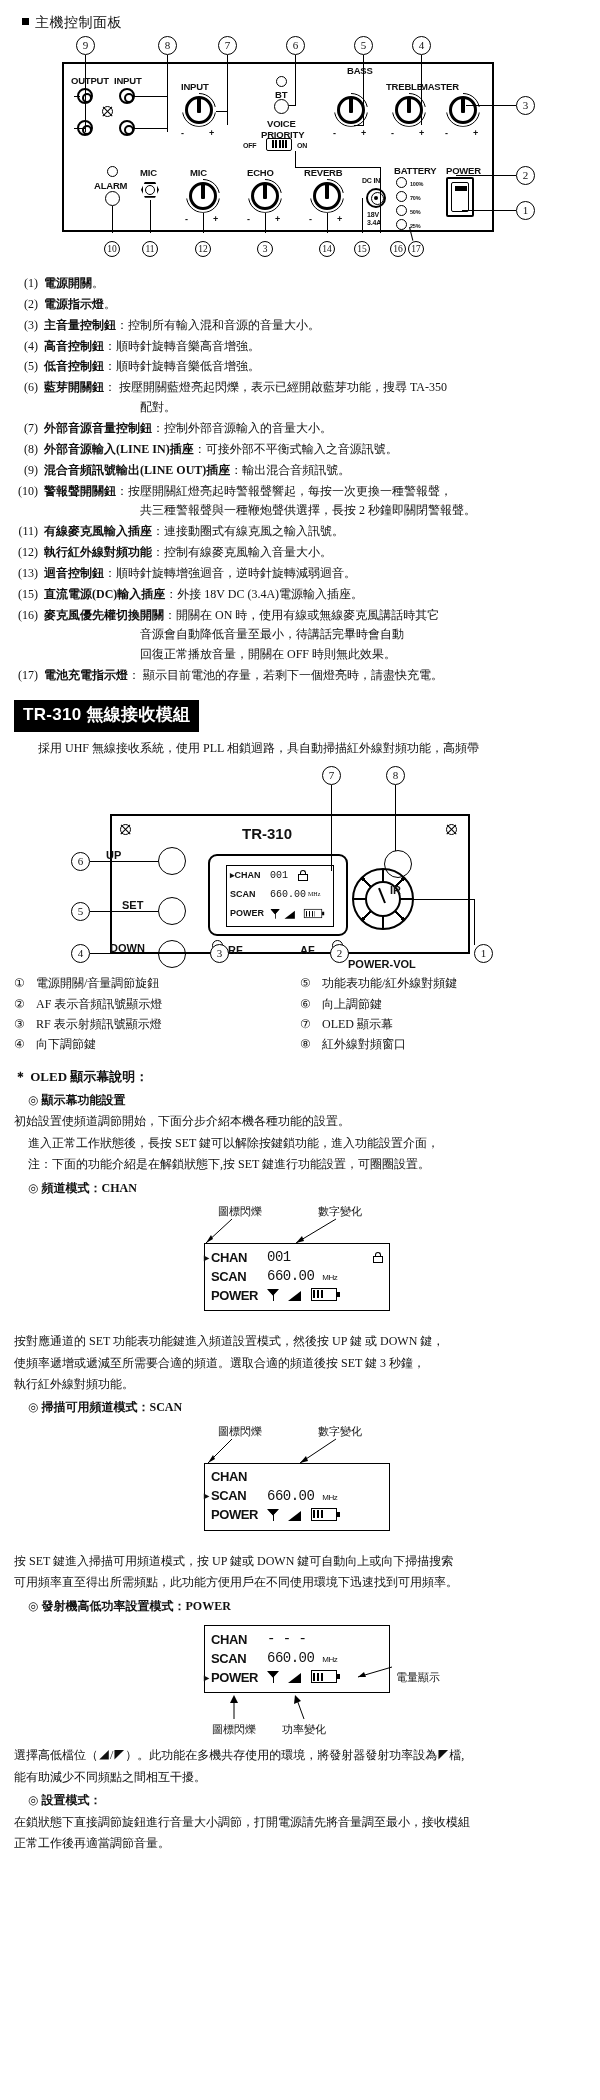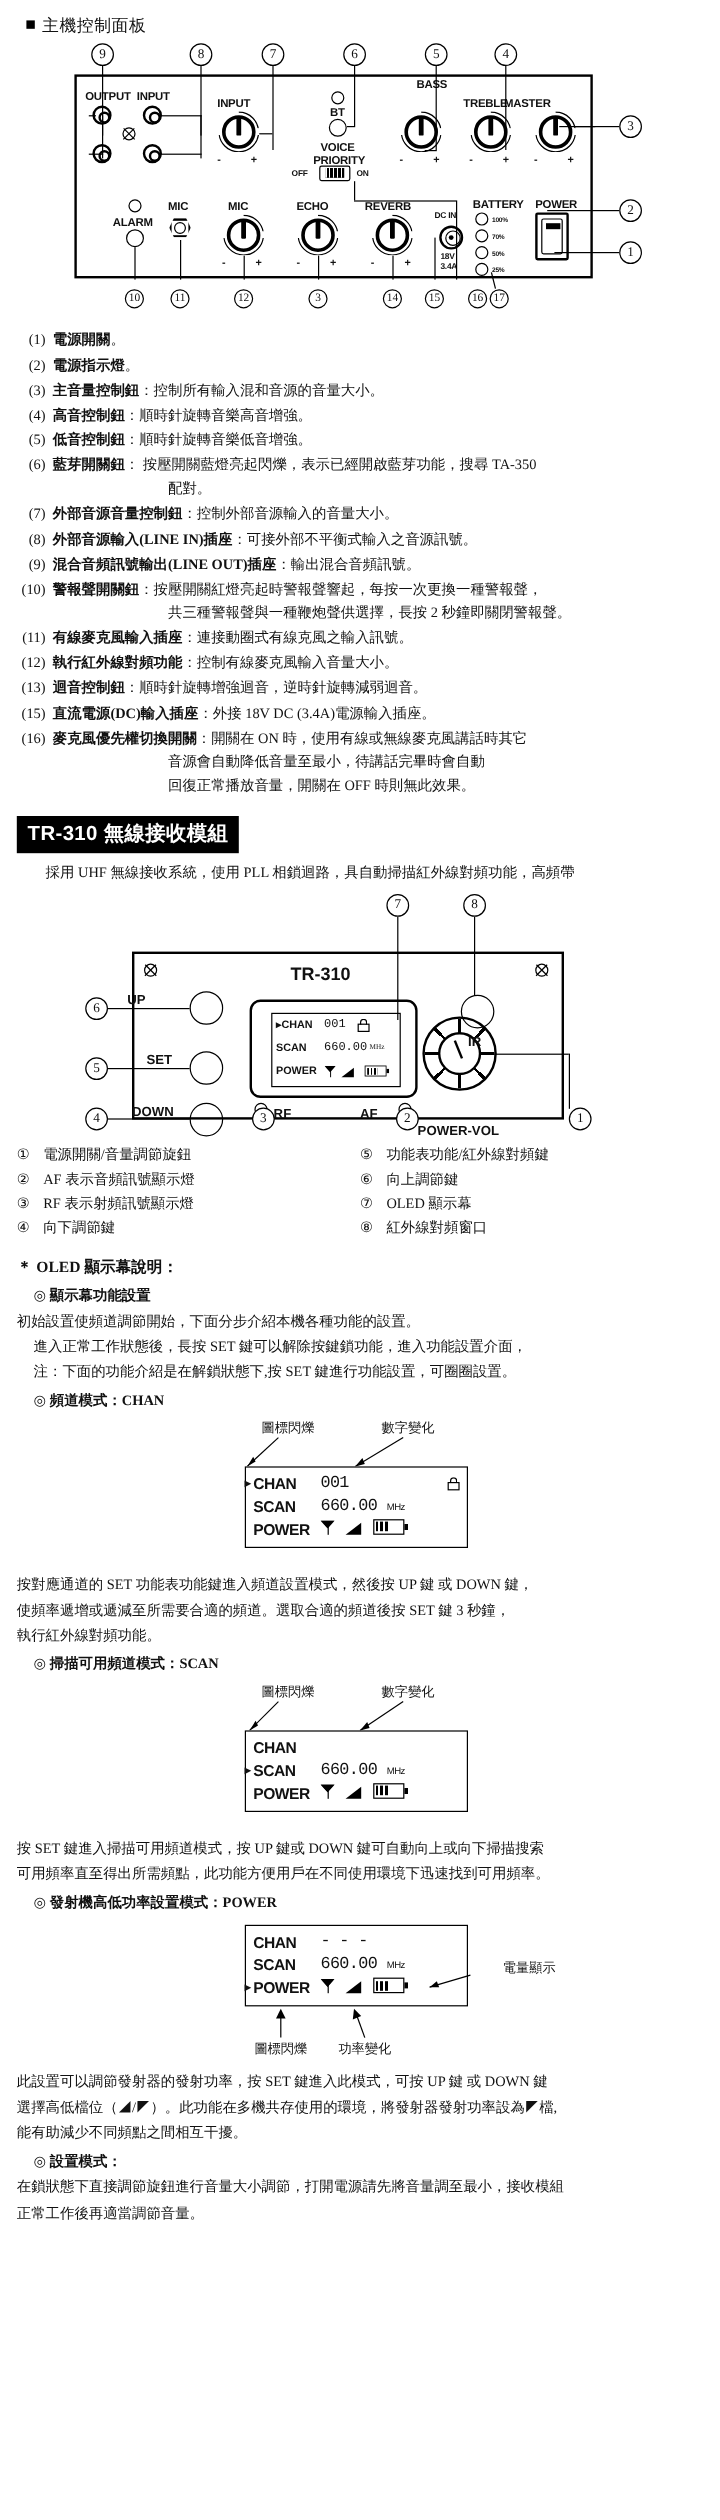--- a/index.html
+++ b/index.html
@@ -421,20 +421,24 @@
       <span class="num">(13)</span>
       <span class="body"><span class="bold">迴音控制鈕</span><span>：順時針旋轉增強迴音，逆時針旋轉減弱迴音。</span></span>
     </li>
     <li>
       <span class="num">(15)</span>
       <span class="body"><span class="bold">直流電源(DC)輸入插座</span><span>：外接 18V DC (3.4A)電源輸入插座。</span></span>
     </li>
     <li>
       <span class="num">(16)</span>
       <span class="body"><span class="bold">麥克風優先權切換開關</span><span>：開關在 ON 時，使用有線或無線麥克風講話時其它</span><span class="cont2">音源會自動降低音量至最小，待講話完畢時會自動</span><span class="cont2">回復正常播放音量，開關在 OFF 時則無此效果。</span></span>
+    </li>
+    <li>
+      <span class="num">(17)</span>
+      <span class="body"><span class="bold">電池充電指示燈</span><span>： 顯示目前電池的存量，若剩下一個燈亮時，請盡快充電。</span></span>
     </li>
   </ol>
 
   
   <div class="banner">TR-310 無線接收模組</div>
   <div class="para ind">採用 UHF 無線接收系統，使用 PLL 相鎖迴路，具自動掃描紅外線對頻功能，高頻帶</div>
 
   
   <div class="tr-wrap">
     <div class="callout" style="left:308px;top:2px;">7</div>
@@ -651,33 +655,32 @@
       </div>
       <div class="oled-row">
         <span class="oled-label"><span class="mk">▸</span><span>POWER</span></span>
         <span class="oled-val">
           <span class="ant"></span>
           <span class="pwr-tri"></span>
           <span class="batt"><span class="bars"></span></span>
         </span>
       </div>
     </div>
-    <div class="annot" style="left:296px;top:32px;margin-left:23px;">電量顯示</div>
+    <div class="annot" style="left:296px;top:48px;">電量顯示</div>
     <svg width="400" height="110" style="position:absolute;left:0;top:0;">
       <line x1="292" y1="46" x2="258" y2="56" stroke="#000" stroke-width="1"></line>
       <polygon points="258,56 266,56 264,51" fill="#000"></polygon>
       <line x1="134" y1="98" x2="134" y2="76" stroke="#000" stroke-width="1"></line>
       <polygon points="134,74 130,82 138,82" fill="#000"></polygon>
       <line x1="204" y1="98" x2="196" y2="76" stroke="#000" stroke-width="1"></line>
       <polygon points="195,74 194,83 201,80" fill="#000"></polygon>
     </svg>
     <div class="annot" style="left:112px;top:100px;">圖標閃爍</div>
     <div class="annot" style="left:182px;top:100px;">功率變化</div>
   </div>
-  <div class="sub-para">此設置可以調節發射器的發射功率，按 SET 鍵進入此模式，可按 UP 鍵 或 DOWN 鍵</div>
   <div class="sub-para">選擇高低檔位（◢/◤）。此功能在多機共存使用的環境，將發射器發射功率設為◤檔,</div>
   <div class="sub-para">能有助減少不同頻點之間相互干擾。</div>
 
   
   <div class="circ-head indent1">
     <span class="cm">◎</span>
     <span>設置模式：</span>
   </div>
   <div class="sub-para">在鎖狀態下直接調節旋鈕進行音量大小調節，打開電源請先將音量調至最小，接收模組</div>
   <div class="sub-para">正常工作後再適當調節音量。</div>

